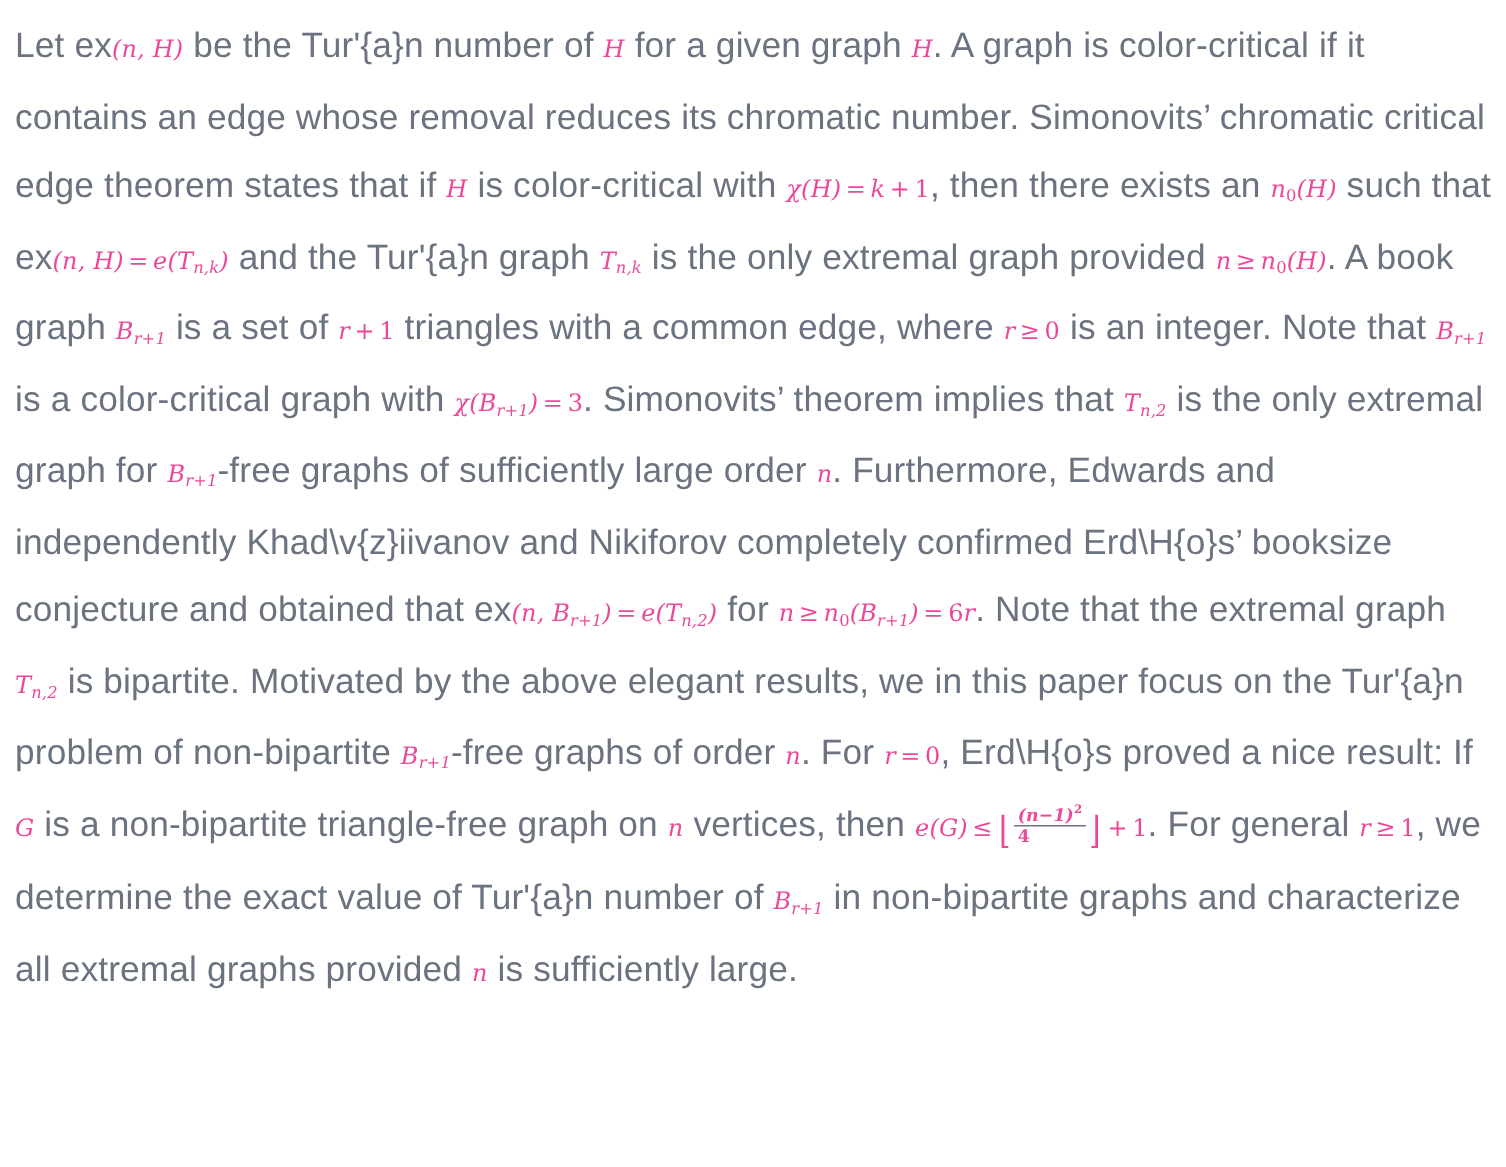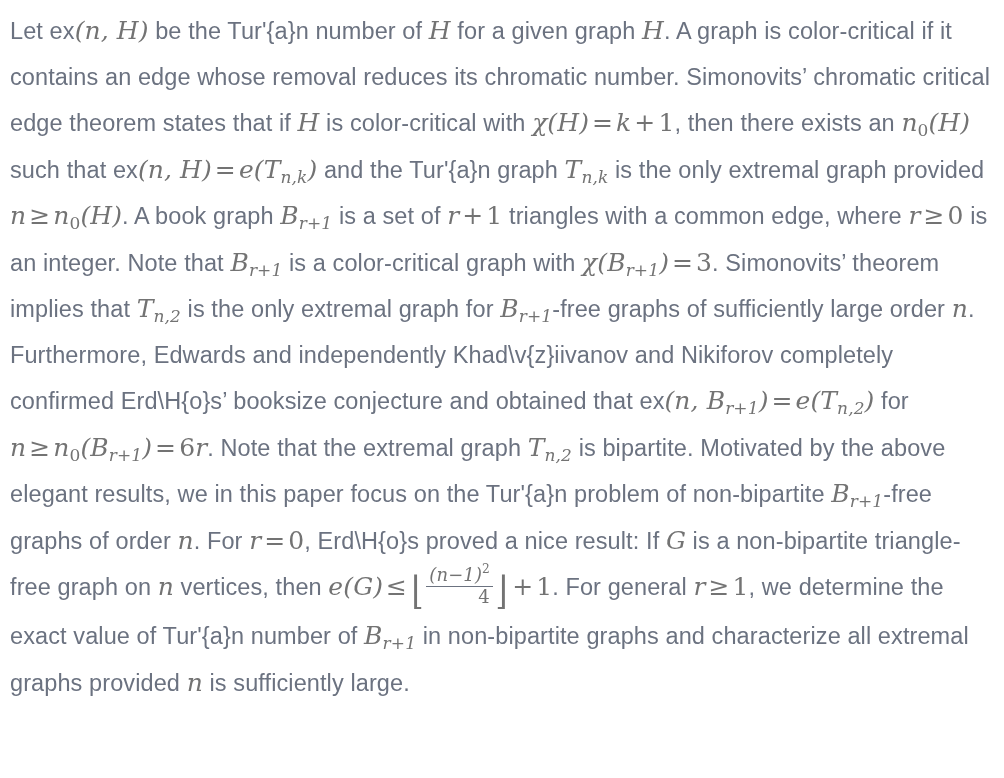--- a/index.html
+++ b/index.html
@@ -20,45 +20,46 @@
     color: #6b7280;
     font-size: 23.5px;
     line-height: 45.5px;
     text-align: left;
     letter-spacing: 0.1px;
   }
   
   .m {
     font-family: "DejaVu Serif", "Liberation Serif", serif;
     font-style: italic;
-    color: #737373;
-    font-size: 25px;
+    color: #ec4899;
+    font-size: 16px;
     white-space: nowrap;
   }
   .m .up { font-style: normal; }
   .m .op { font-style: normal; padding: 0 3px; }
   .m sub {
     font-size: 0.68em;
     vertical-align: -0.28em;
     line-height: 0;
   }
   .m sup {
     font-size: 0.68em;
     font-style: italic;
     vertical-align: 0.62em;
     line-height: 0;
   }
   
   .frac {
     display: inline-block;
     vertical-align: -0.42em;
-    text-align: right;
+    text-align: left;
     font-size: 0.72em;
     line-height: 1.12;
     margin: 0 1px;
+    font-weight: bold;
   }
   .frac .num { display: block; padding: 0 3px; border-bottom: 1px solid #6b7280; }
   .frac .den { display: block; padding: 0 3px; }
   .floorl, .floorr {
     font-style: normal;
     font-size: 1.55em;
     vertical-align: -0.22em;
     display: inline-block;
     transform: scaleX(0.8);
   }

